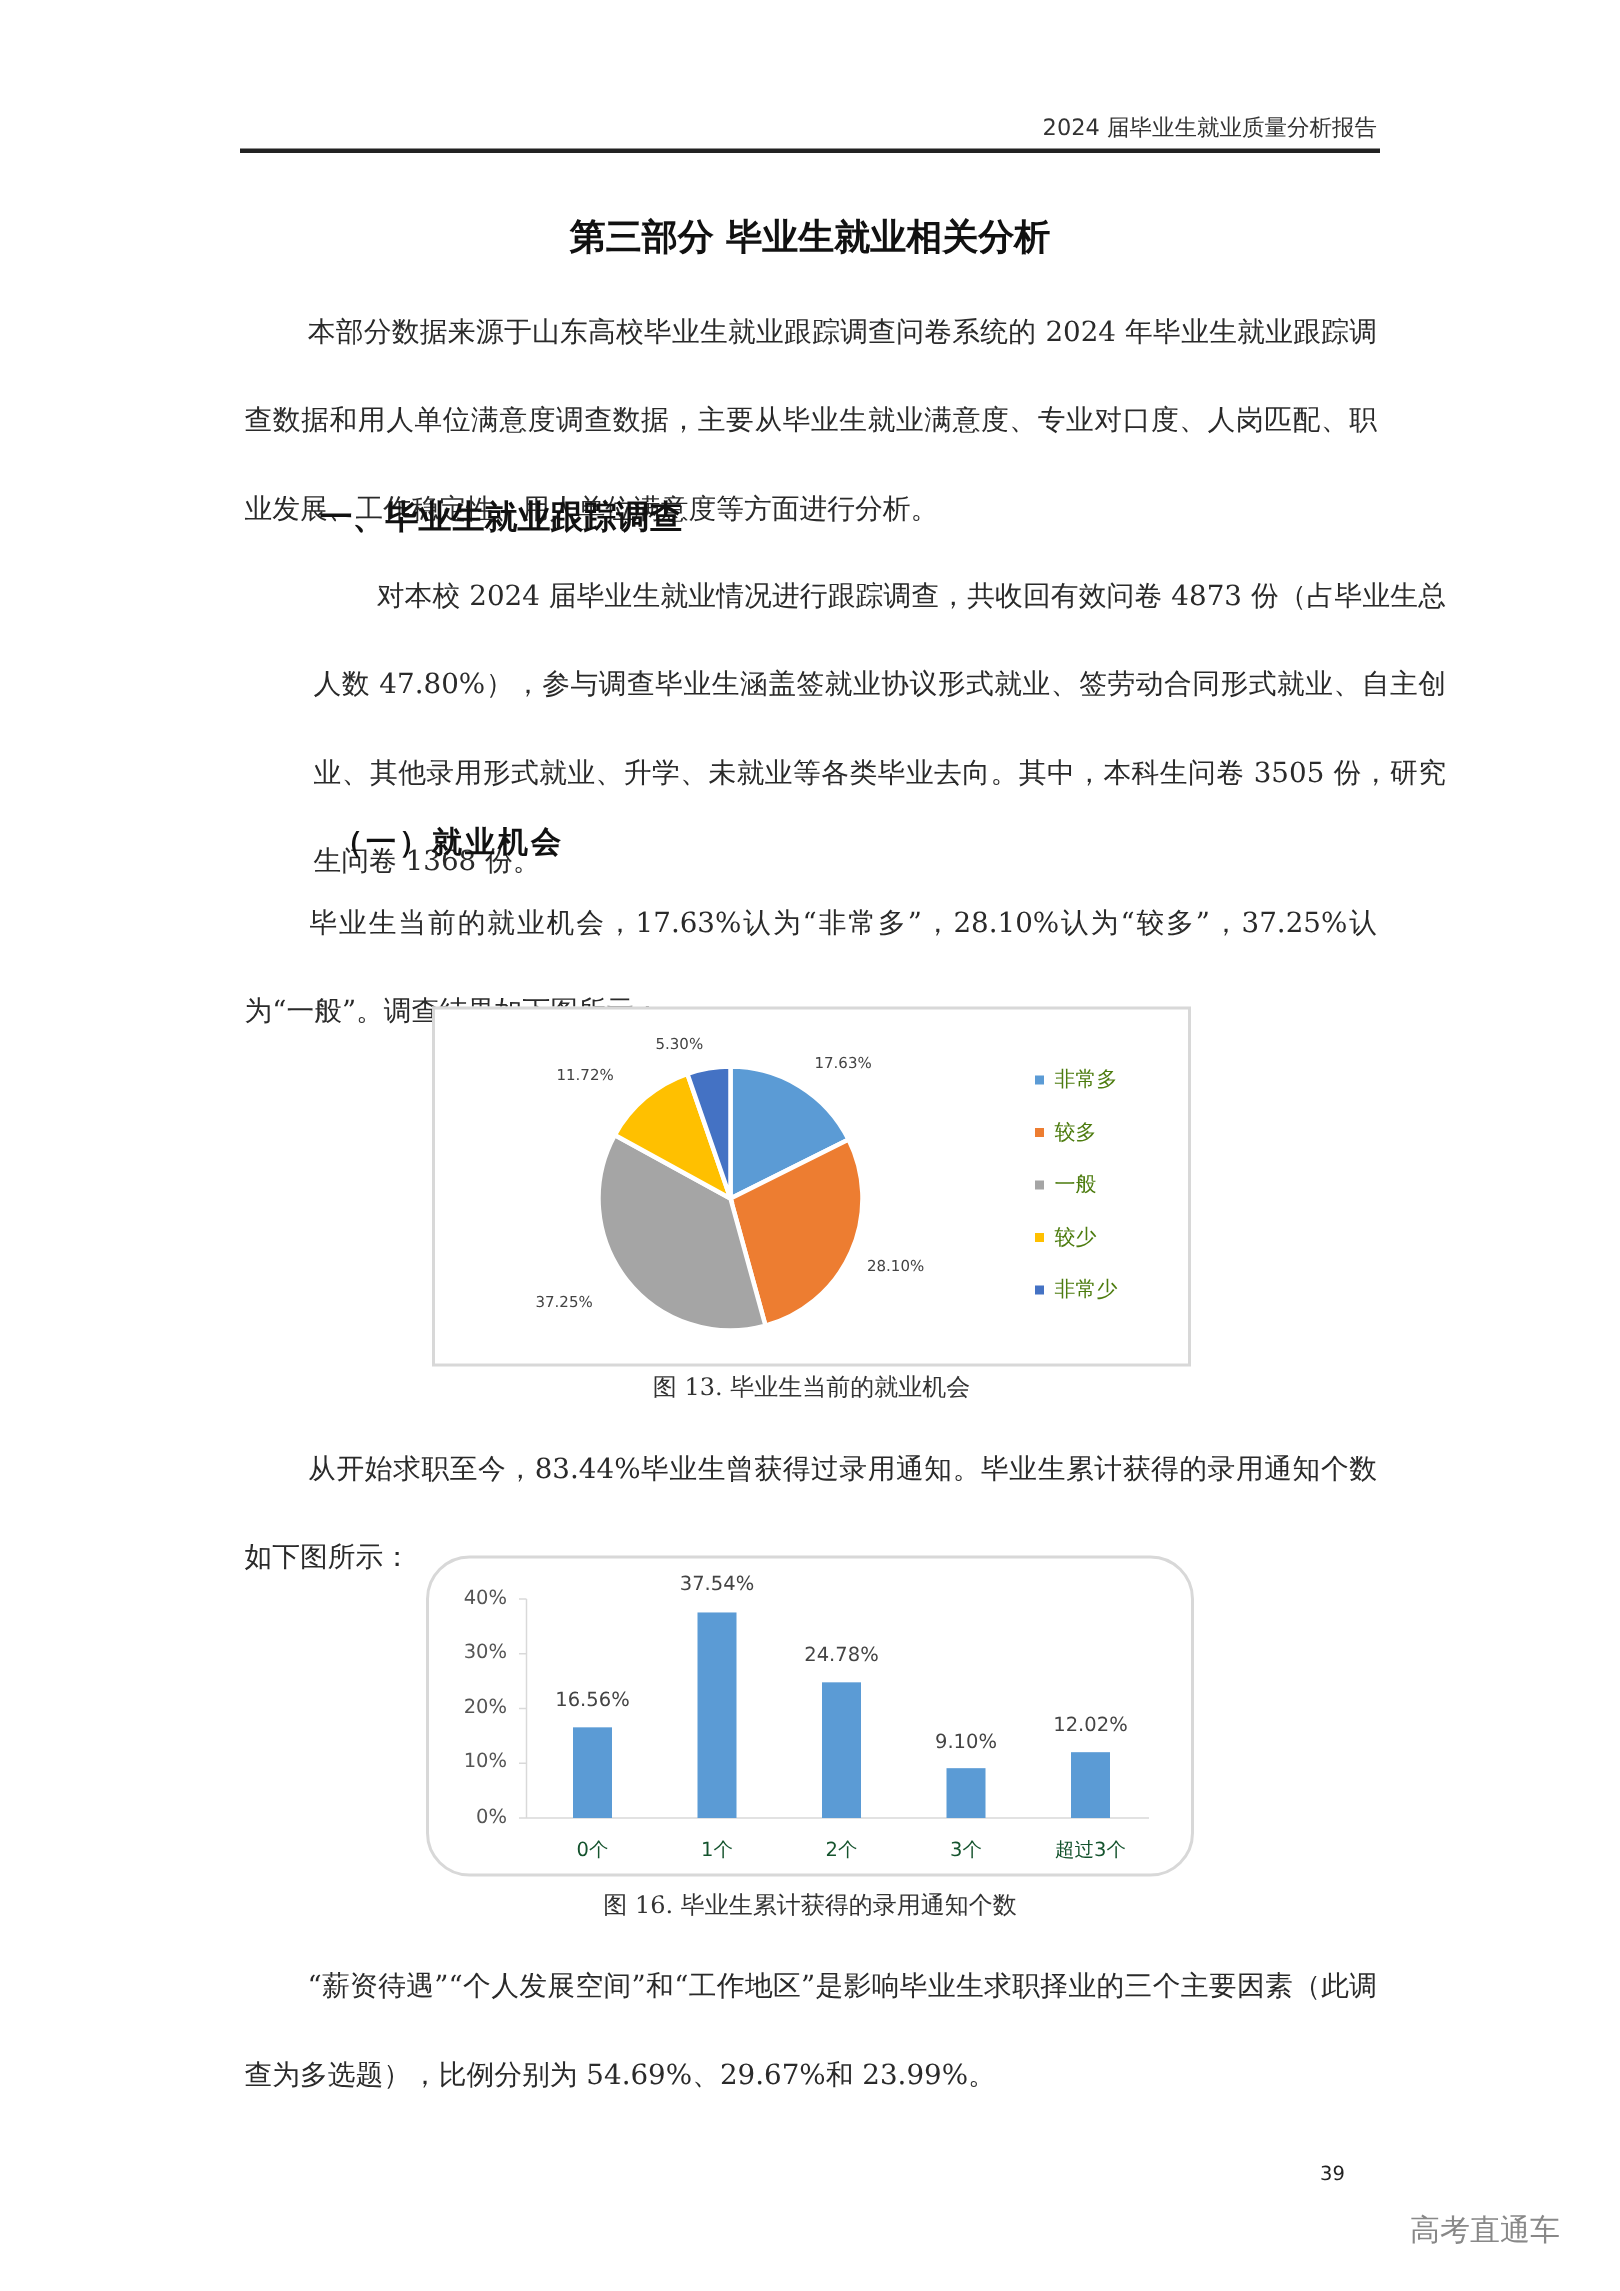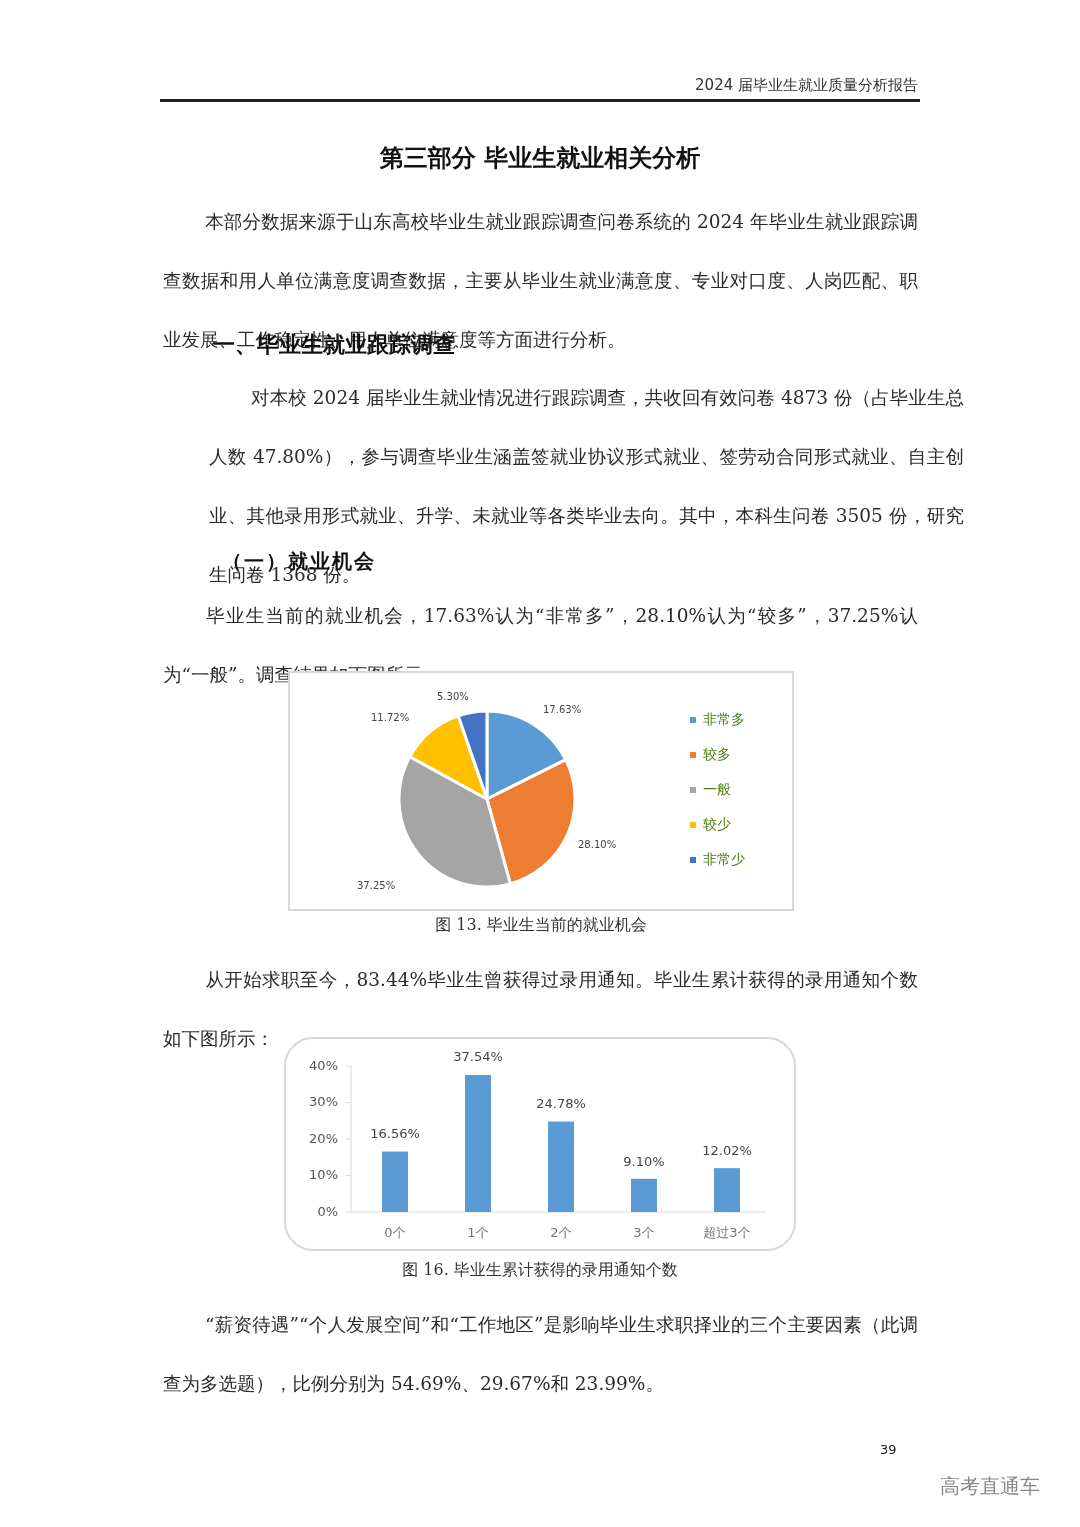--- a/index.html
+++ b/index.html
@@ -18,21 +18,21 @@
   .h2 { left:222px; top:548px; font-family:"DejaVu Sans","Liberation Sans",sans-serif;
         font-weight:bold; font-size:20px; color:#111; letter-spacing:2px; }
   .chart-box { border:2px solid #d8d8d8; background:#fff; }
   .caption { font-size:16px; color:#333; text-align:center; }
   .legend-item { position:absolute; left:0; font-family:"DejaVu Sans","Liberation Sans",sans-serif;
                  font-size:14px; color:#4d7c0f; display:flex; align-items:center; }
   .legend-swatch { width:6px; height:6px; margin-right:7px; display:inline-block; }
   .pie-label { position:absolute; font-family:"DejaVu Sans","Liberation Sans",sans-serif; font-size:10px; color:#444; }
   .bar-lbl { position:absolute; font-family:"DejaVu Sans","Liberation Sans",sans-serif; font-size:13px; color:#444; text-align:center; width:80px; }
   .ytick { position:absolute; font-family:"DejaVu Sans","Liberation Sans",sans-serif; font-size:13px; color:#555; text-align:right; width:40px; }
-  .xtick { position:absolute; font-family:"DejaVu Sans","Liberation Sans",sans-serif; font-size:13px; color:#737373; text-align:center; width:80px; }
+  .xtick { position:absolute; font-family:"DejaVu Sans","Liberation Sans",sans-serif; font-size:13px; color:#14532d; text-align:center; width:80px; }
   .page-num { left:880px; top:1442px; font-family:"DejaVu Sans","Liberation Sans",sans-serif; font-size:13px; color:#222; }
   .watermark { left:940px; top:1473px; font-family:"DejaVu Sans","Liberation Sans",sans-serif; font-size:20px; color:#888; }
 </style>
 </head>
 <body>
 
 <div class="abs header-title">2024 届毕业生就业质量分析报告</div>
 <div class="abs header-rule"></div>
 
 <div class="abs page-title">第三部分  毕业生就业相关分析</div>
@@ -50,21 +50,21 @@
     <g id="pie-g" transform="translate(197,126)" stroke="#ffffff" stroke-width="3">
         <path d="M0,0 L5.3884459162483544e-15,-88 A88,88 0 0 1 78.73228159867911,-39.30938608355889 Z" fill="#5b9bd5"></path>
         <path d="M0,0 L78.73228159867911,-39.30938608355889 A88,88 0 0 1 23.32747471124371,84.8518056590211 Z" fill="#ed7d31"></path>
         <path d="M0,0 L23.32747471124371,84.8518056590211 A88,88 0 0 1 -77.16820122017252,-42.297384321527076 Z" fill="#a5a5a5"></path>
         <path d="M0,0 L-77.16820122017252,-42.297384321527076 A88,88 0 0 1 -28.766146609634927,-83.16555061582284 Z" fill="#ffc000"></path>
         <path d="M0,0 L-28.766146609634927,-83.16555061582284 A88,88 0 0 1 -1.6165337748745062e-14,-88 Z" fill="#4472c4"></path>
       </g>
   </svg>
   <div class="pie-label" style="left:253px; top:31px;">17.63%</div>
   <div class="pie-label" style="left:288px; top:166px;">28.10%</div>
-  <div class="pie-label" style="left:67px; top:207px;">37.25%</div>
+  <div class="pie-label" style="left:67px; top:190px;">37.25%</div>
   <div class="pie-label" style="left:81px; top:39px;">11.72%</div>
   <div class="pie-label" style="left:147px; top:18px;">5.30%</div>
 
   <div style="position:absolute; left:400px; top:38px; width:100px; height:170px;">
     <div class="legend-item" style="top:0px;">
         <span class="legend-swatch" style="background:#5b9bd5;"></span>
         <span>非常多</span>
       </div>
     <div class="legend-item" style="top:35px;">
         <span class="legend-swatch" style="background:#ed7d31;"></span>

